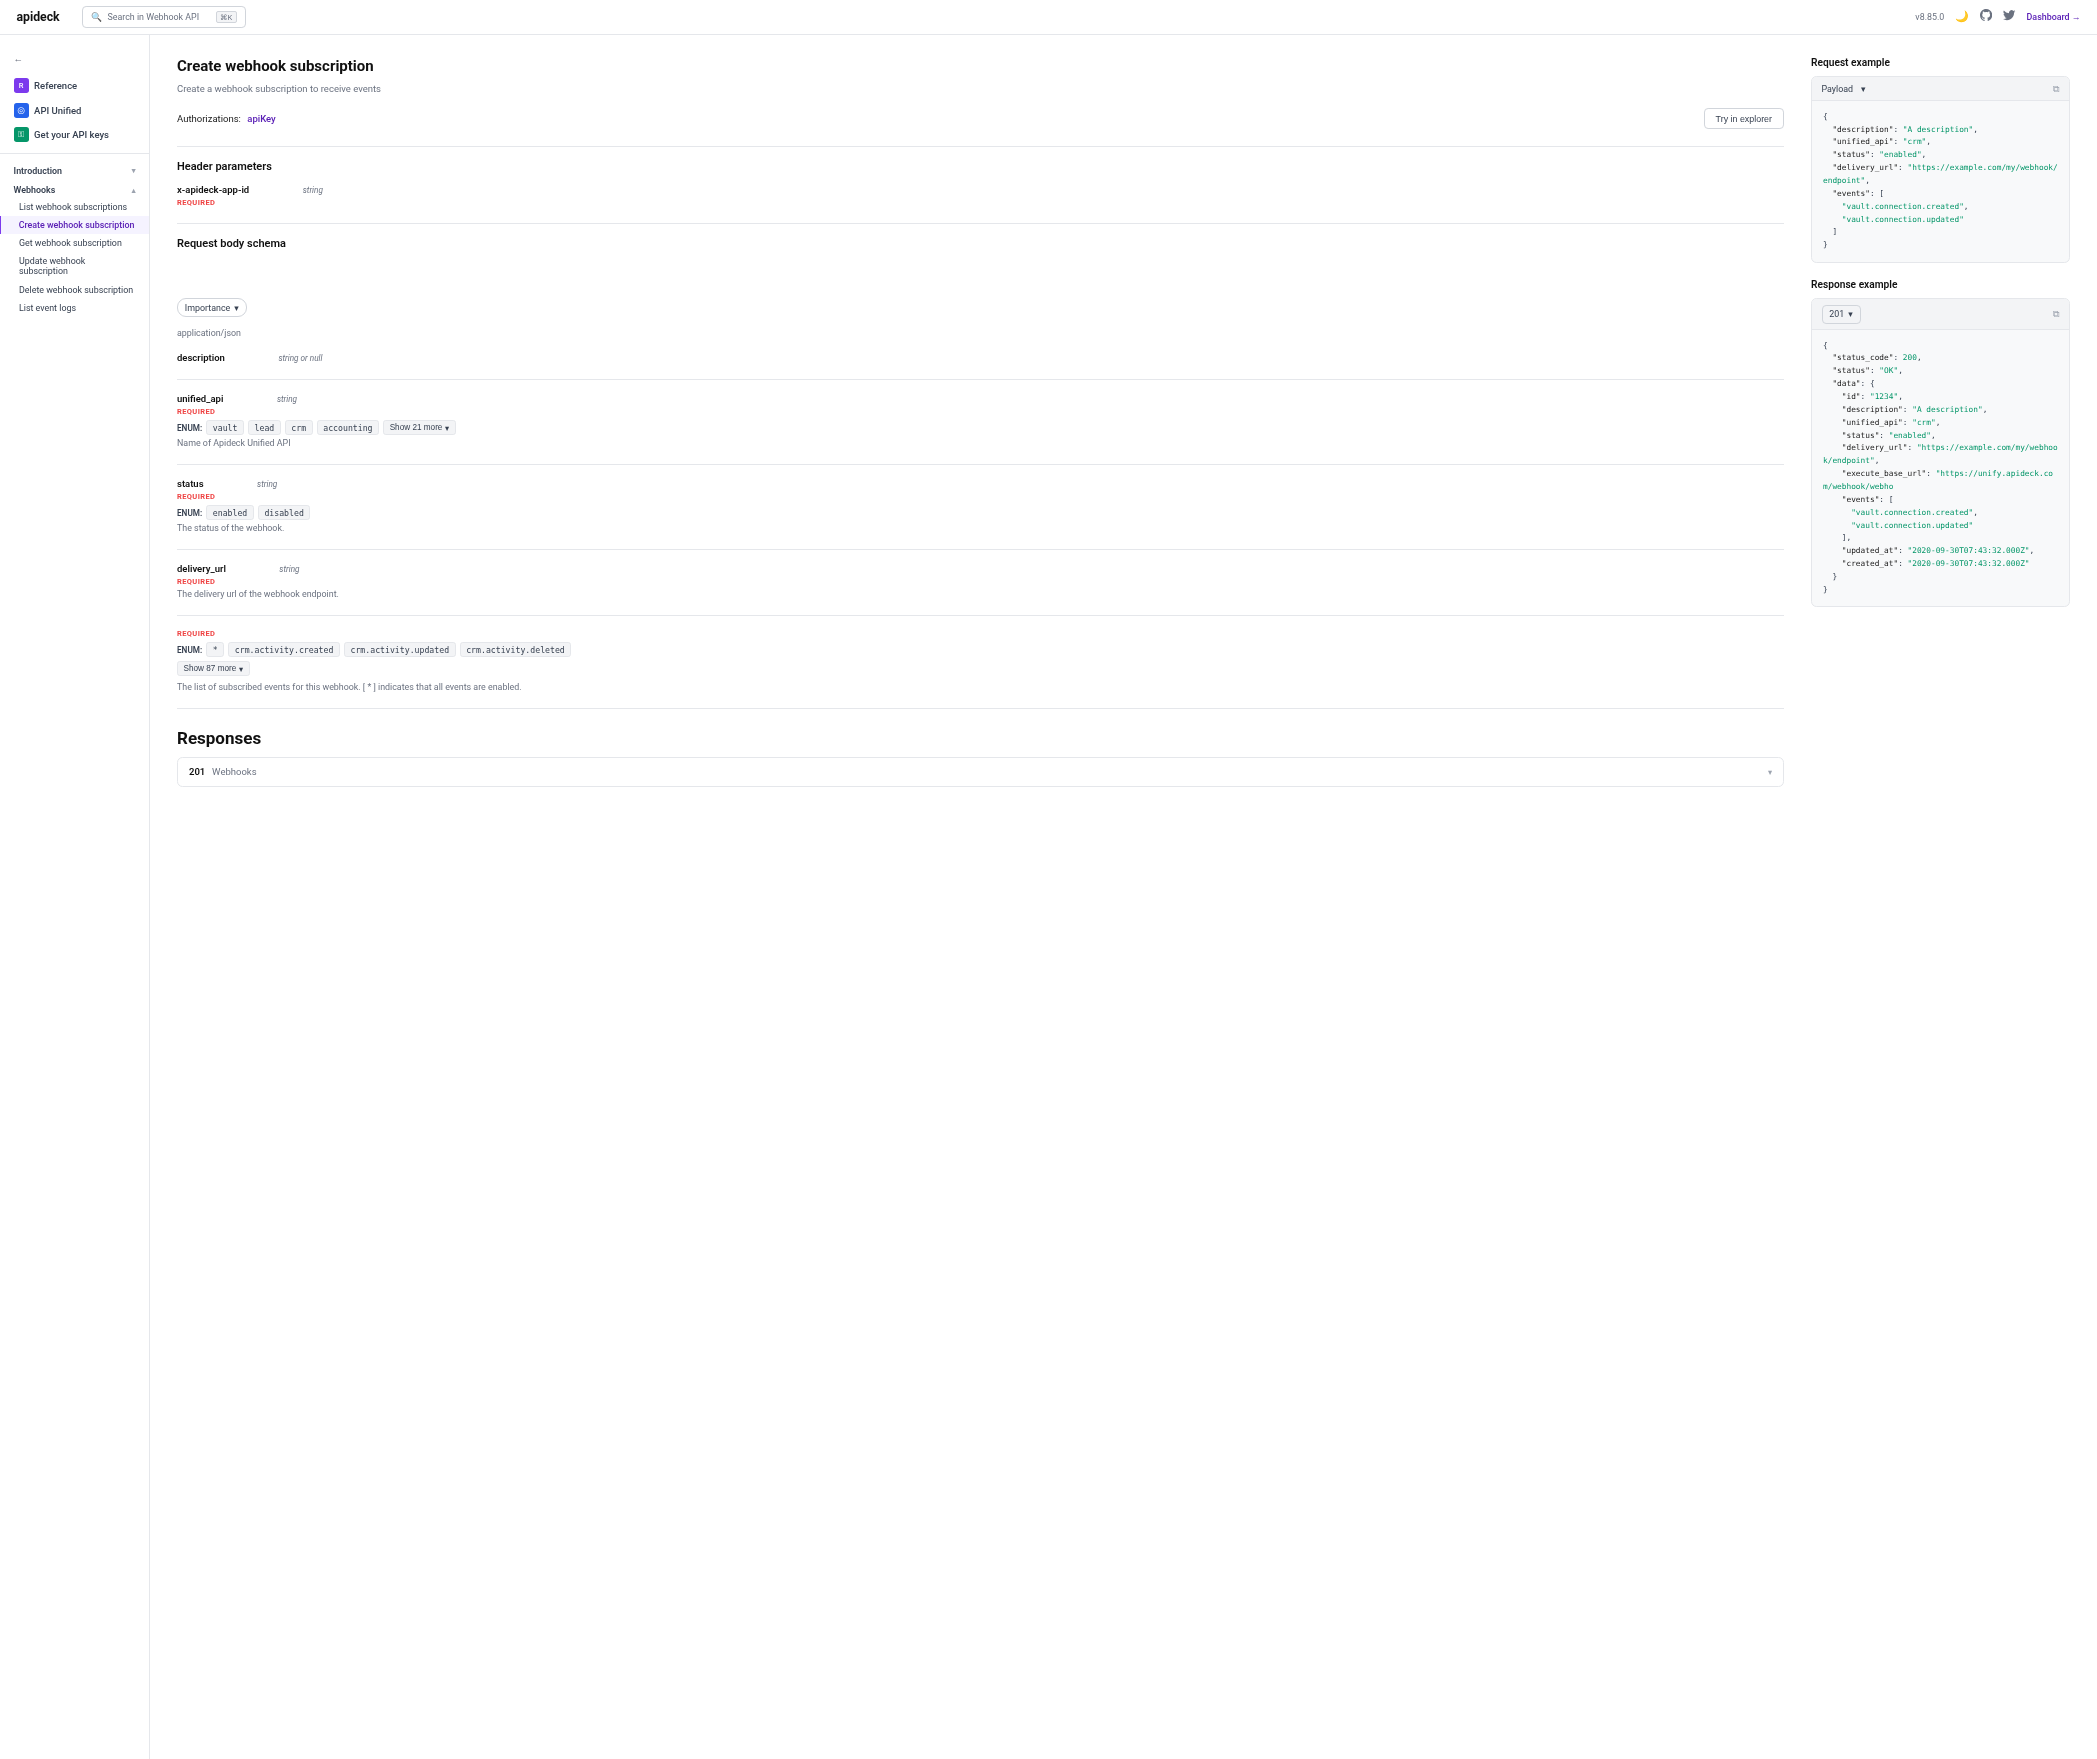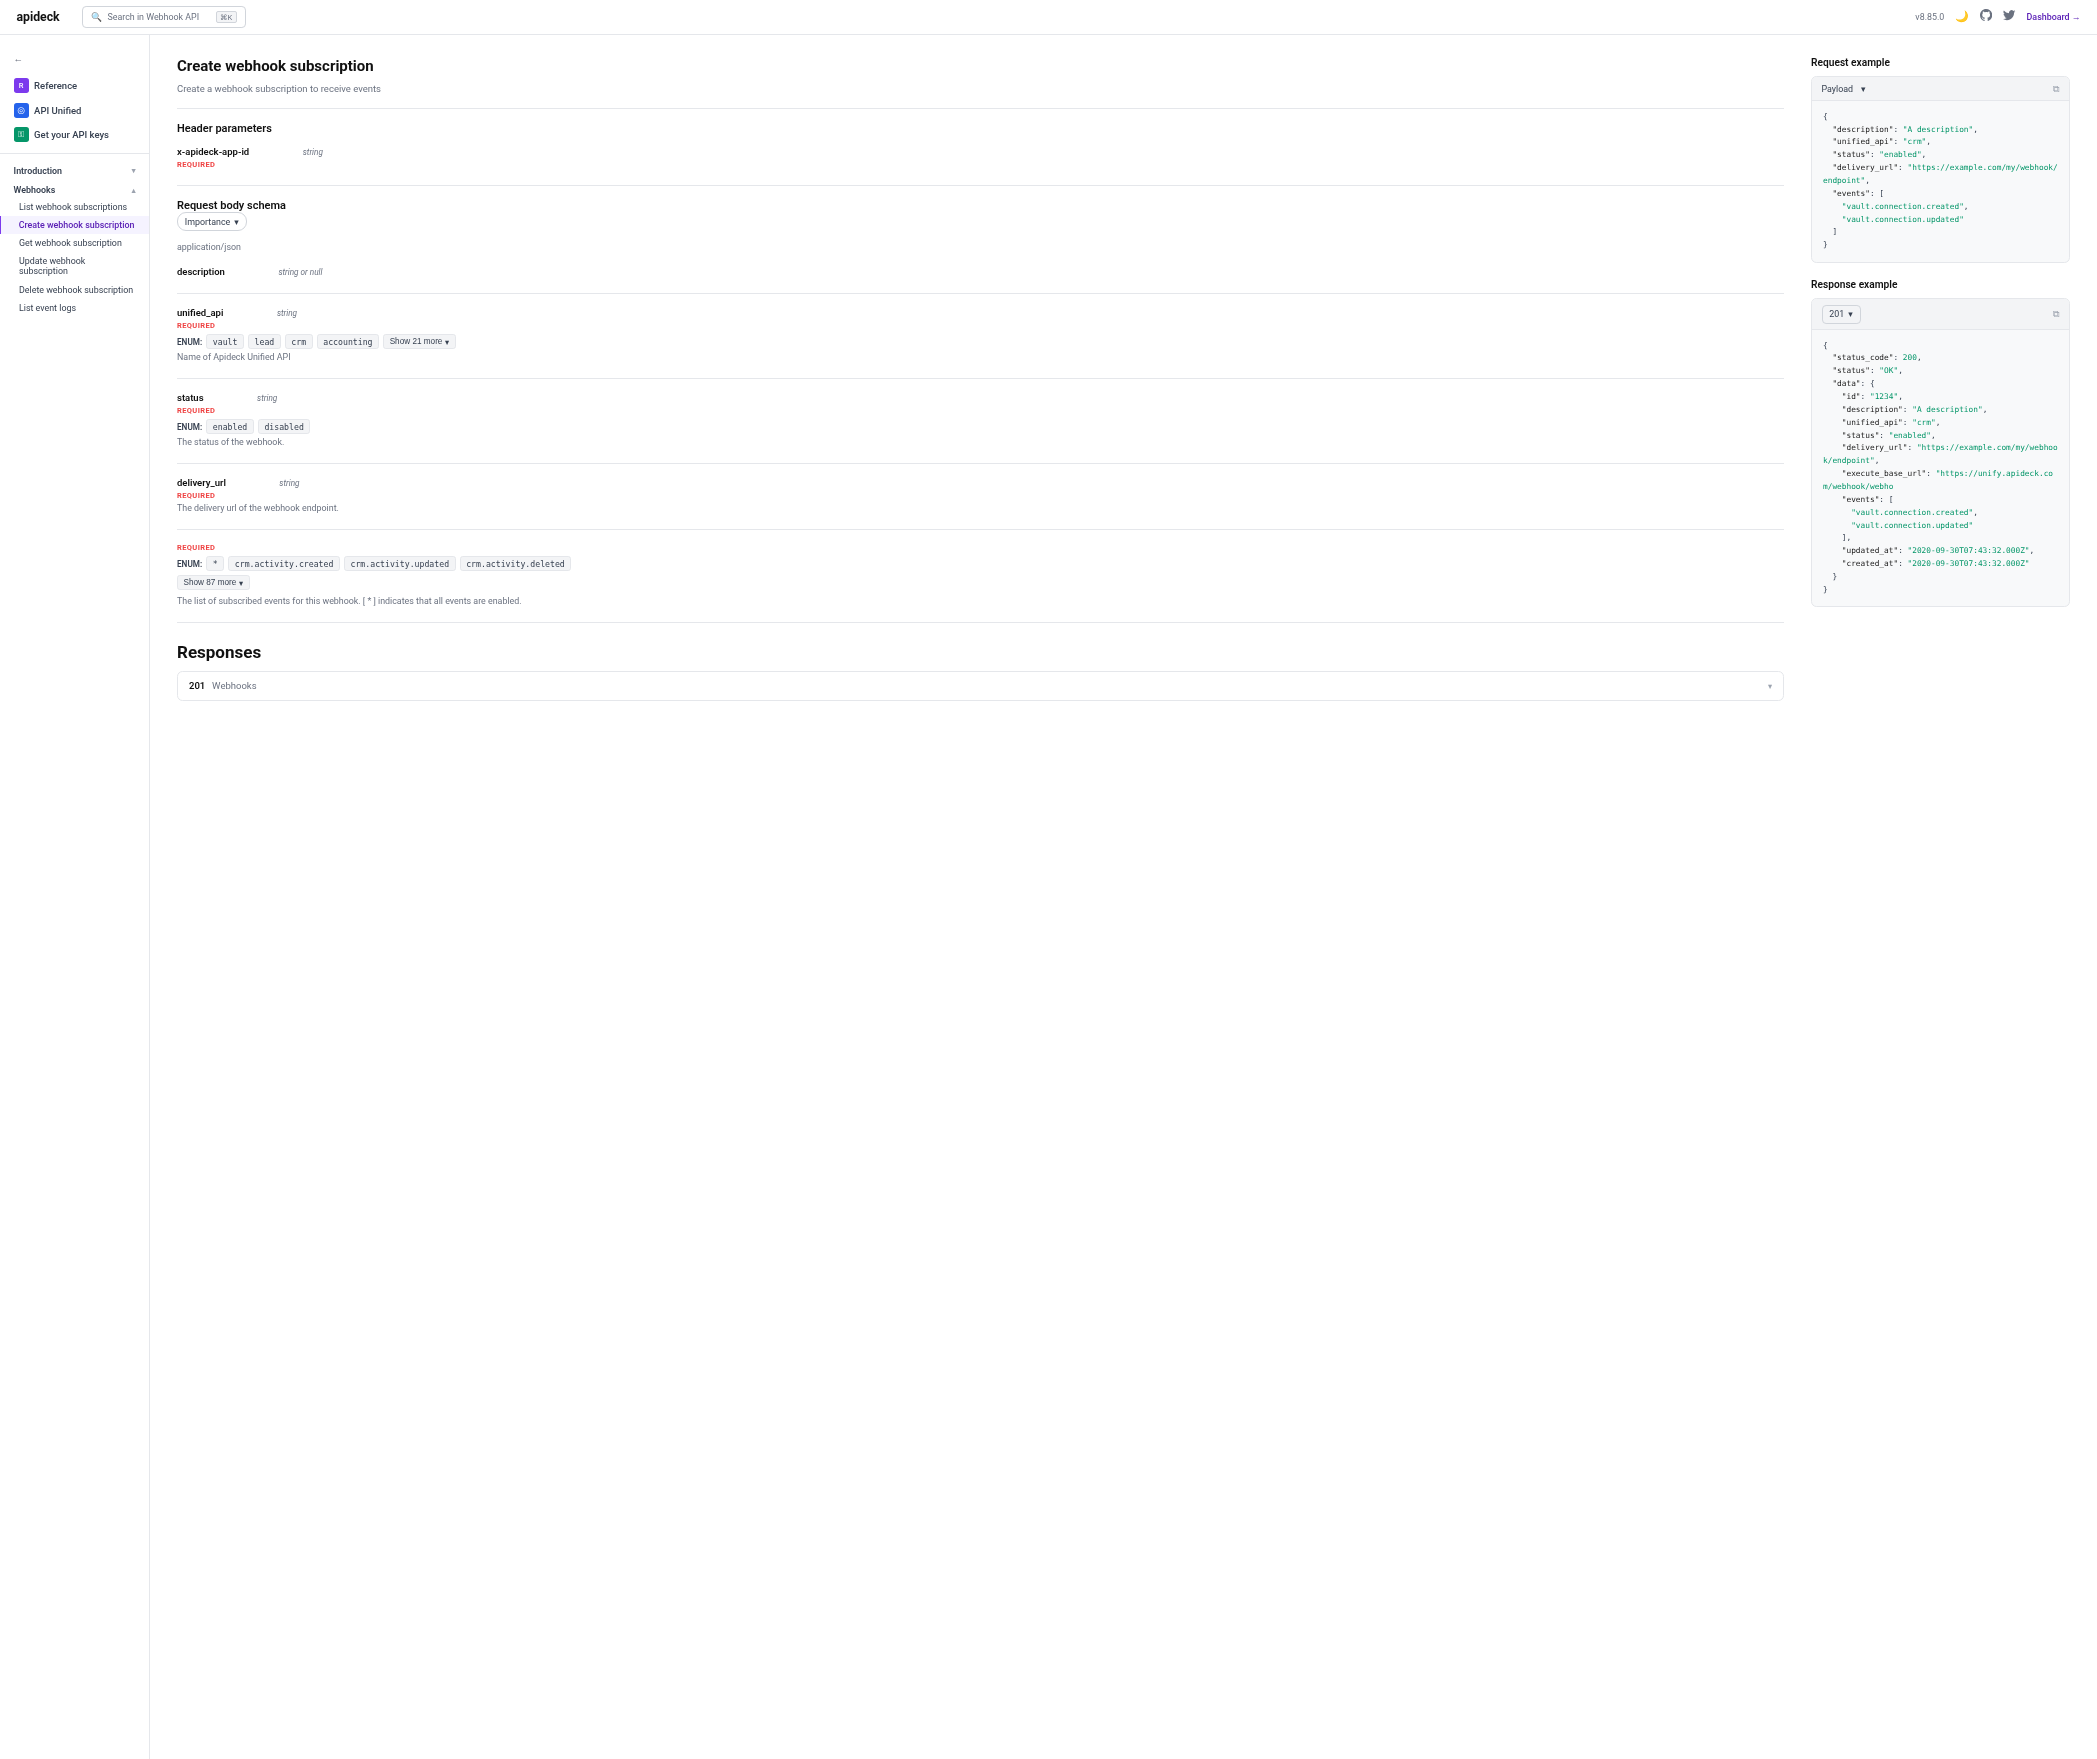--- a/index.html
+++ b/index.html
@@ -120,21 +120,21 @@
     }
 
     
     .request-body-header {
       display: flex; align-items: flex-start; justify-content: space-between; margin-bottom: 11px; flex-direction: column;
     }
 
     
     .importance-select {
       display: flex; align-items: center; gap: 4.1px; border: 0.7px solid #d1d5db;
-      border-radius: 9px; padding: 3.4px 6.8px; font-size: 8.9px; cursor: pointer; color: #374151;
+      border-radius: 9px; padding: 3.4px 6.8px; font-size: 8.9px; cursor: pointer; color: #374151; margin-top: 48px;
     }
 
     
     .right-panel { }
     .panel-title { font-size: 10.2px; font-weight: 600; color: #111; margin-bottom: 8.2px; }
 
     .code-block {
       background: #f8f9fa; border: 0.7px solid #e5e7eb; border-radius: 5.5px;
       overflow: hidden; margin-bottom: 16.4px;
     }
@@ -241,20 +241,27 @@
   <main class="main">
     <div class="content-grid">
 
       <div class="content-left">
 
         <h1 class="page-title">Create webhook subscription</h1>
 
 
         <p class="page-description">Create a webhook subscription to receive events</p>
 
+        <div class="auth-row">
+          <span>
+            <span>Authorizations:</span>
+            <span style="color:#5b21b6;font-weight:500;cursor:pointer;margin-left:4.1px;">apiKey</span>
+          </span>
+          <button class="try-btn">Try in explorer</button>
+        </div>
 
         <div class="section-divider"></div>
 
         <h2 class="section-title">Header parameters</h2>
 
         <div class="param-block">
           <div class="param-name-row">
             <span class="param-name">x-apideck-app-id</span>
             <span class="param-type">string</span>
           </div>

